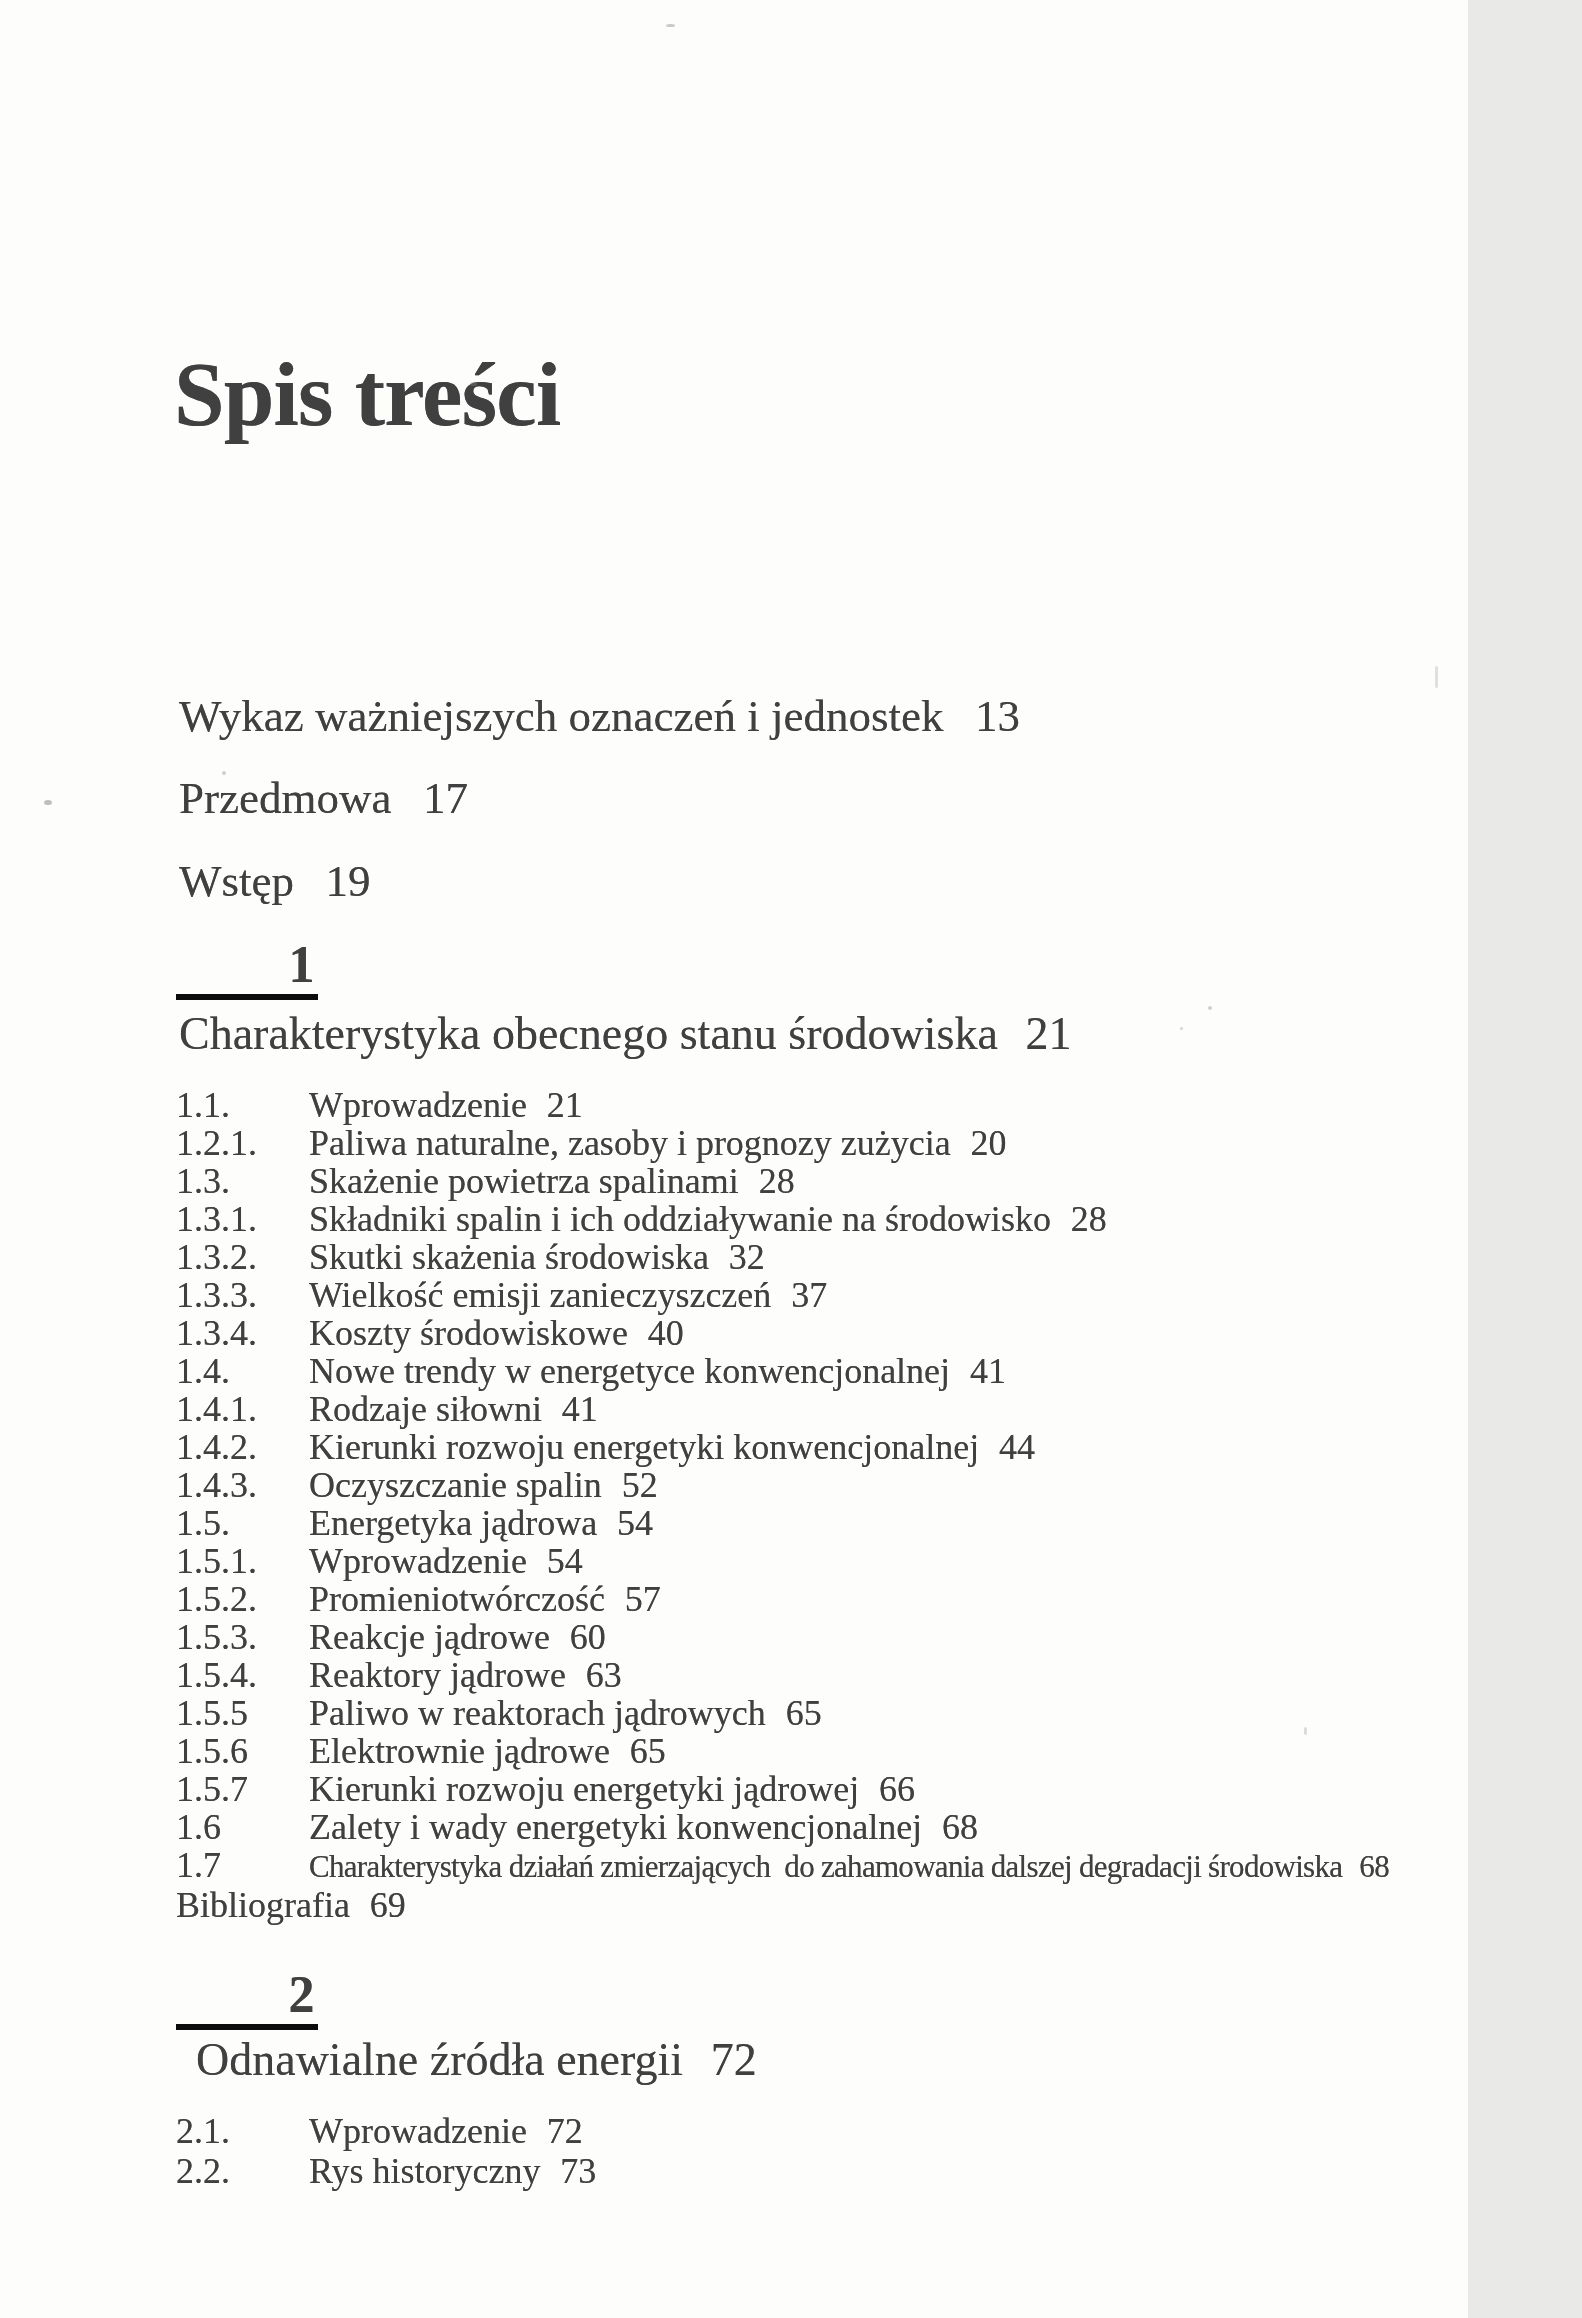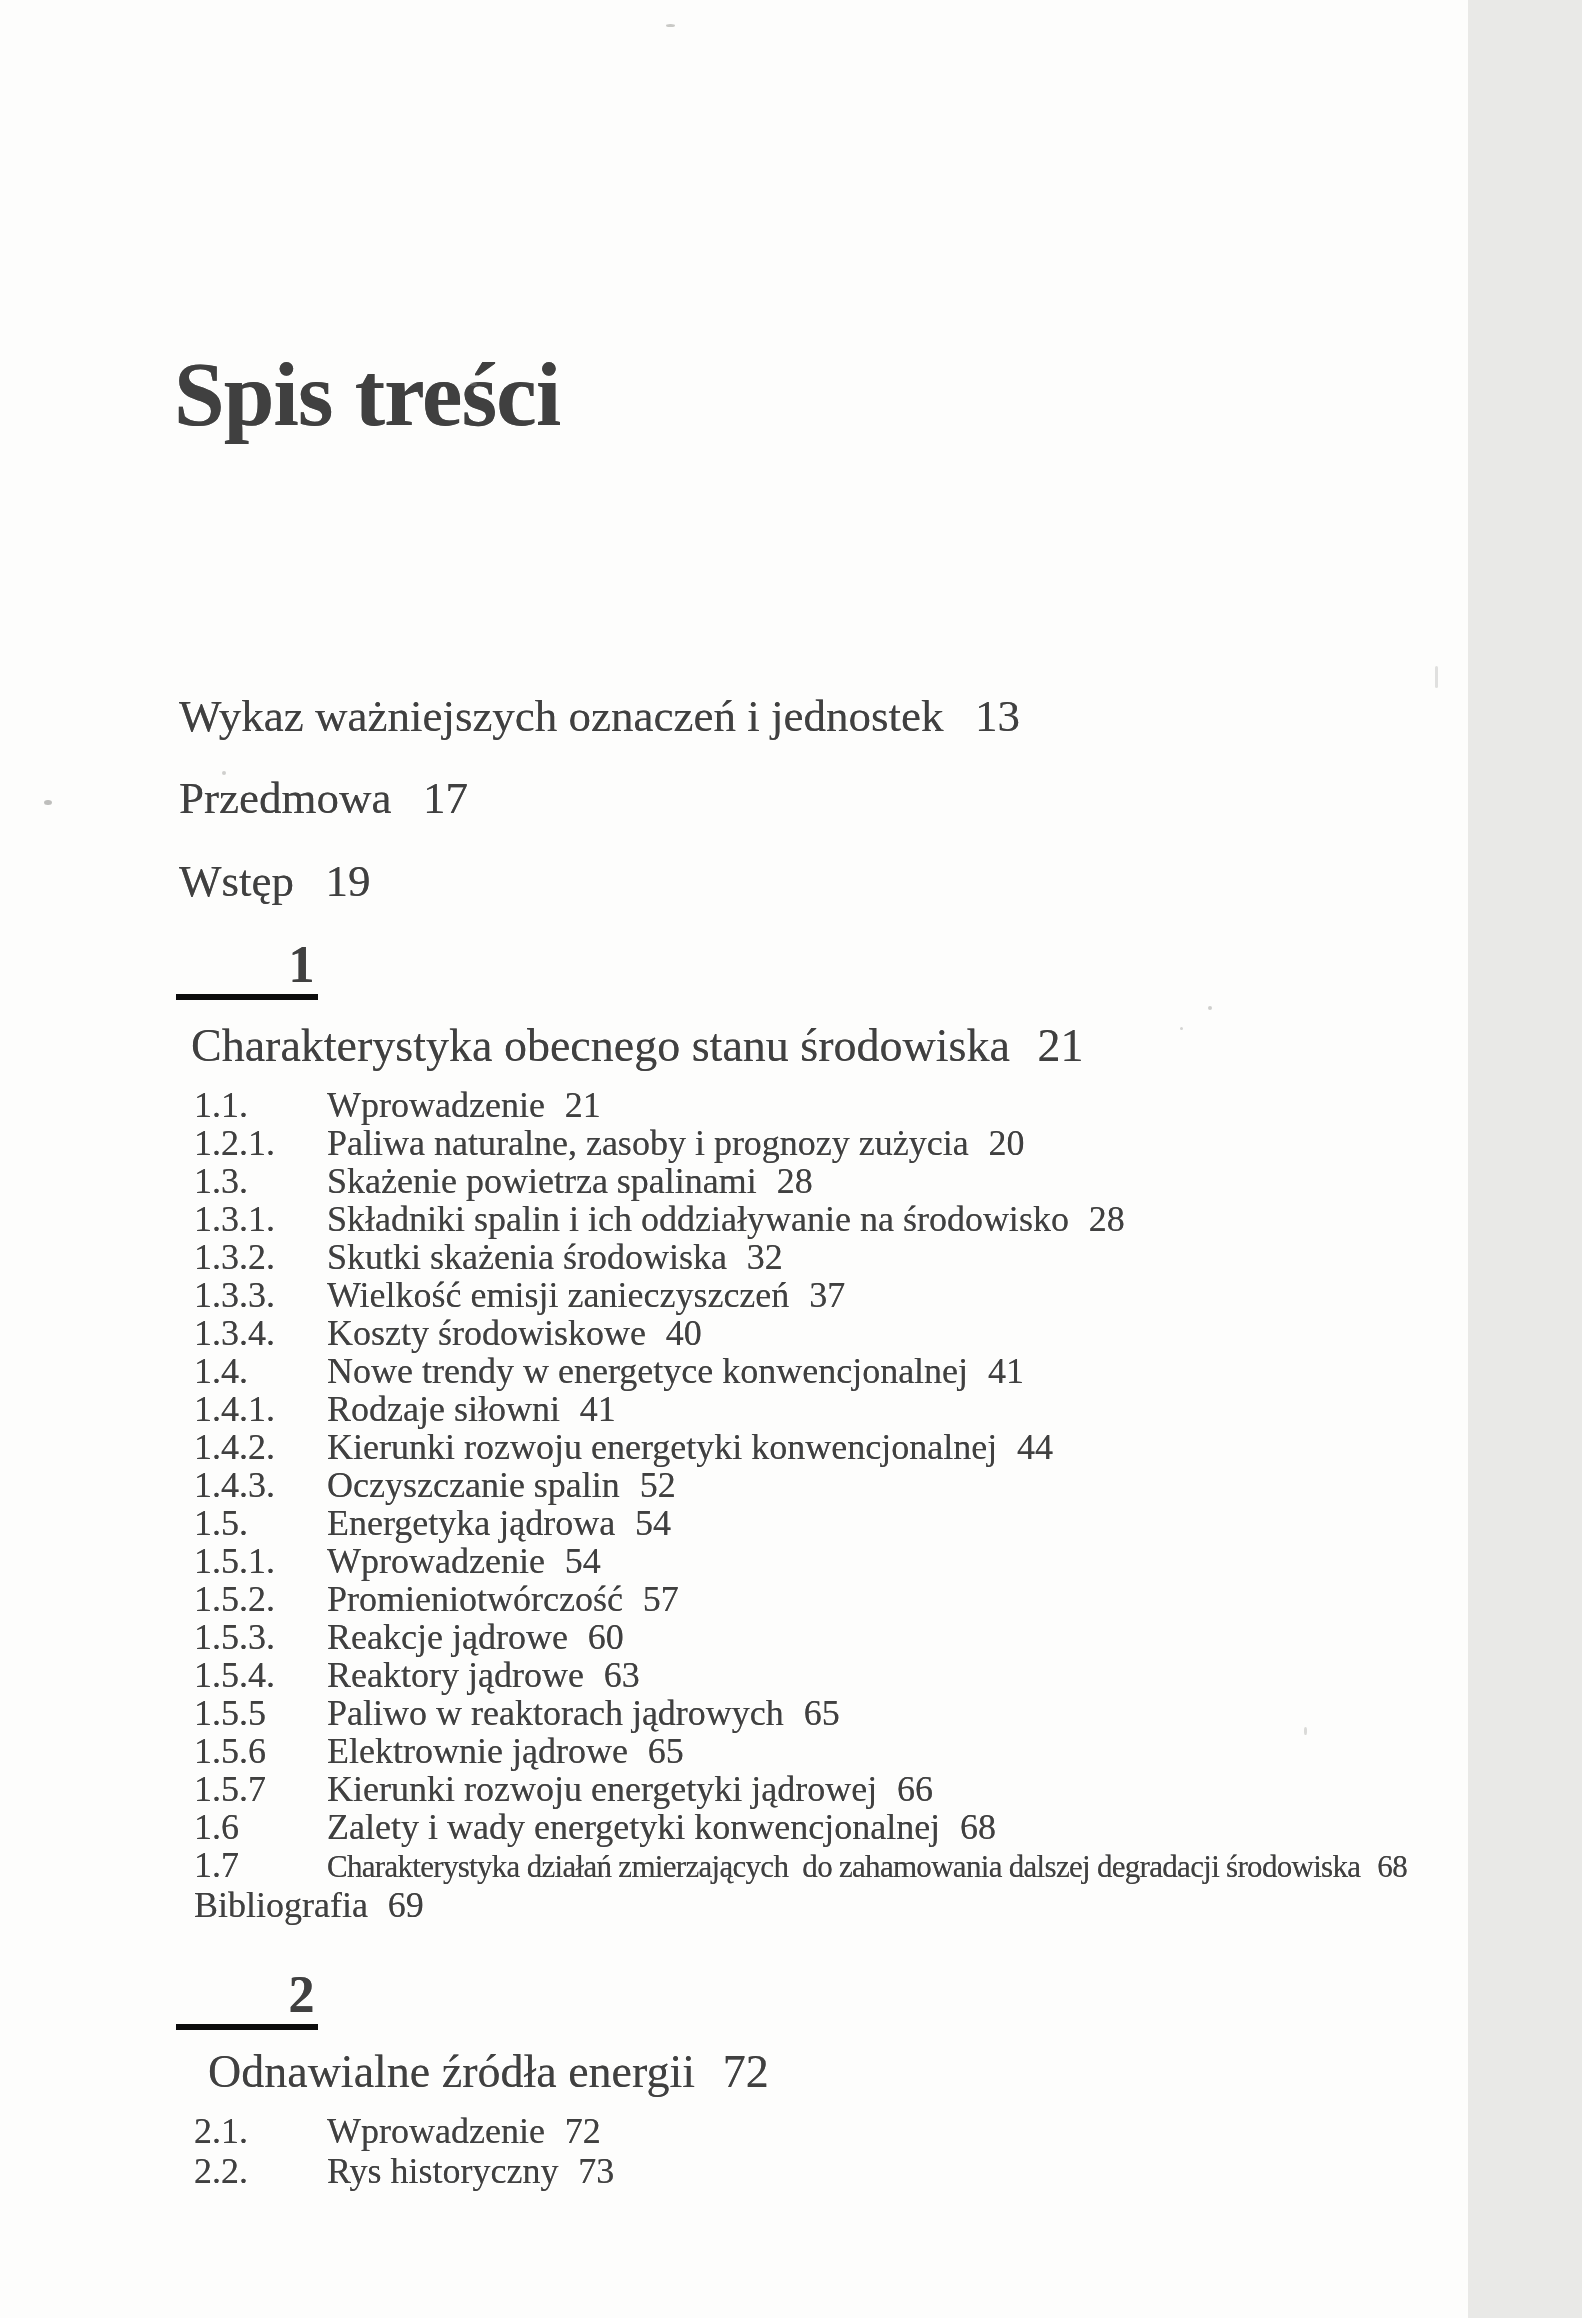--- a/index.html
+++ b/index.html
@@ -34,29 +34,29 @@
   .fm-page{margin-left:.7em;margin-top:23px;}
 
   
   .chapter-number-wrap{position:absolute;width:142px;text-align:right;}
   .chapter-number{display:block;font-size:52px;font-weight:700;line-height:1;padding-right:3.4px;}
   .chapter-rule{height:6.8px;background:#0c0c0c;margin-top:2.5px;}
   .chapter-1 .chapter-number-wrap{left:176px;top:939px;}
   .chapter-2 .chapter-number-wrap{left:176px;top:1969px;}
 
   .chapter-title{
-    position:absolute;margin:12px;
+    position:absolute;margin:0;
     font-weight:400;font-size:46px;line-height:1;white-space:pre;
   }
   .chapter-1 .chapter-title{left:179px;top:1011px;}
   .chapter-2 .chapter-title{left:196px;top:2037px;}
   .chapter-page{margin-left:.6em;}
 
   
-  .chapter-entries{position:absolute;left:176px;font-size:36px;margin-left:18px;}
+  .chapter-entries{position:absolute;left:176px;font-size:36px;}
   .chapter-1 .chapter-entries{top:1086px;line-height:38px;}
   .chapter-2 .chapter-entries{top:2111px;line-height:40px;}
   .toc-row{white-space:pre;}
   .row-num{display:inline-block;width:133px;}
   .row-page{margin-left:.55em;}
   
   .toc-row.condensed .row-label,
   .toc-row.condensed .row-page{font-size:31px;letter-spacing:-0.7px;}
 
   

